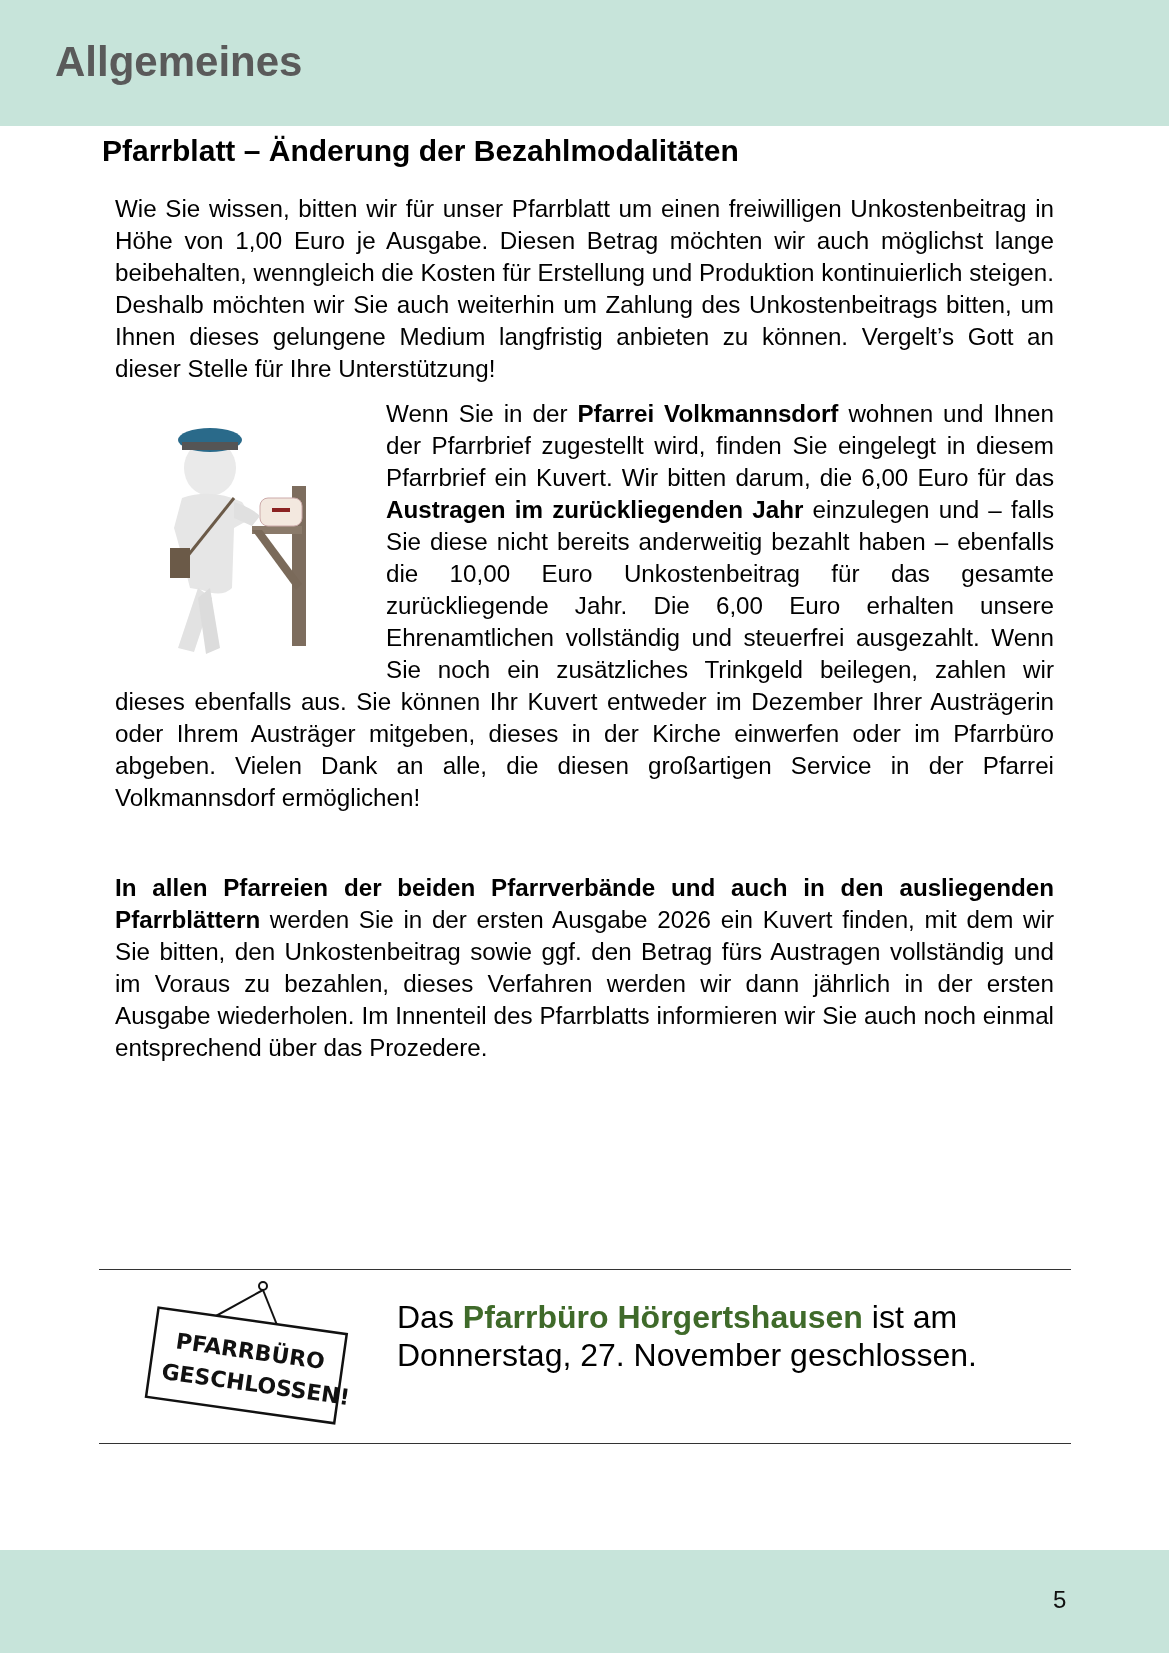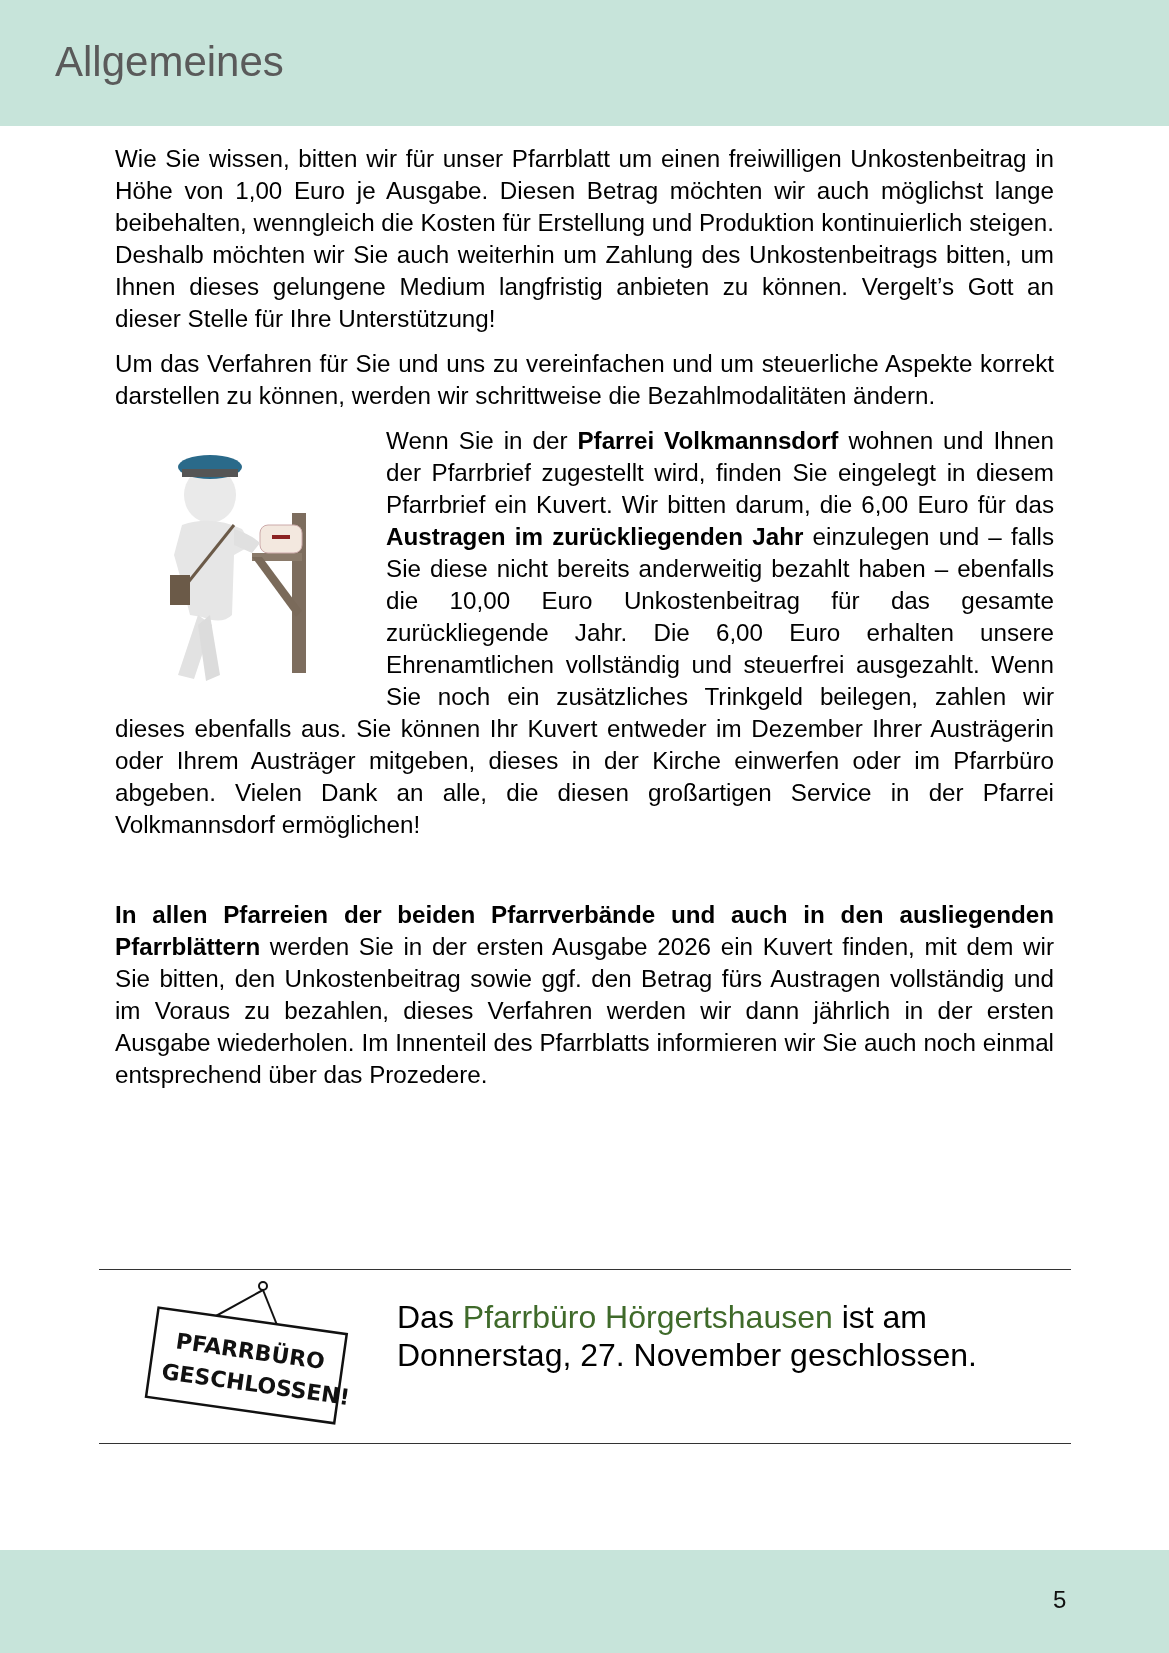--- a/index.html
+++ b/index.html
@@ -6,21 +6,21 @@
     body {
       width: 1169px; height: 1653px; position: relative; background: #ffffff;
       font-family: "Liberation Sans", sans-serif; color: #000; overflow: hidden;
     }
     .header-band {
       position: absolute; left: 0; top: 0; width: 1169px; height: 126px;
       background: #c7e4da;
     }
     .section-title {
       position: absolute; left: 55px; top: 38px; font-size: 42px; color: #5a5a5a;
-      font-weight: normal; letter-spacing: 0px;
+      font-weight: bold; letter-spacing: 0px;
     }
     .content {
       position: absolute; left: 102px; top: 130px; width: 965px;
     }
     .article-title {
       font-size: 30px; font-weight: bold; margin: 0; height: 50px; line-height: 42px;
     }
     p.body {
       font-size: 24.2px; line-height: 32px; margin: 13px; text-align: justify;
       hyphens: manual;
@@ -29,39 +29,39 @@
       float: left; width: 280px; height: 272px; margin-right: 4px; position: relative;
     }
     .spacer { height: 32px; }
     .closed-box {
       position: absolute; left: 99px; top: 1269px; width: 972px; height: 173px;
       border-top: 1.5px solid #333; border-bottom: 1.5px solid #333;
     }
     .closed-text {
       position: absolute; left: 298px; top: 28px; font-size: 32px; line-height: 38px; width: 640px;
     }
-    .green { color: #3f6a2a; font-weight: normal; }
+    .green { color: #3f6a2a; font-weight: bold; }
     .footer-band {
       position: absolute; left: 0; top: 1550px; width: 1169px; height: 103px;
       background: #c7e4da;
     }
     .page-num {
       position: absolute; left: 1053px; top: 36px; font-size: 24px; color: #111;
     }
   </style>
 </head>
 <body>
 
 <div class="header-band">
   <div class="section-title">Allgemeines</div>
 </div>
 
 <div class="content">
+  <h1 class="article-title">Pfarrblatt – Änderung der Bezahlmodalitäten</h1>
   <p class="body">Wie Sie wissen, bitten wir für unser Pfarrblatt um einen freiwilligen Unkosten­beitrag in Höhe von 1,00 Euro je Ausgabe. Diesen Betrag möchten wir auch möglichst lange beibehalten, wenngleich die Kosten für Erstellung und Produktion kontinuierlich steigen. Deshalb möchten wir Sie auch weiterhin um Zahlung des Unkostenbeitrags bitten, um Ihnen dieses gelungene Medium langfristig anbieten zu können. Vergelt’s Gott an dieser Stelle für Ihre Unter­stützung!</p>
-  <p class="body">Um das Verfahren für Sie und uns zu vereinfachen und um steuerliche Aspekte korrekt darstellen zu können, werden wir schrittweise die Bezahlmodalitäten ändern.</p>
 
   <div class="float-img">
     <svg width="280" height="272" viewBox="0 0 280 272">
 
       <rect x="190" y="88" width="14" height="160" fill="#7d6d5e"></rect>
       <polygon points="150,128 200,128 200,136 150,136" fill="#8a7a6a"></polygon>
       <polygon points="150,132 160,132 200,186 194,192" fill="#7a6a5a"></polygon>
       <rect x="158" y="100" width="42" height="28" rx="8" fill="#f3e8df" stroke="#caa"></rect>
       <rect x="170" y="110" width="18" height="4" fill="#8b2222"></rect>
 

